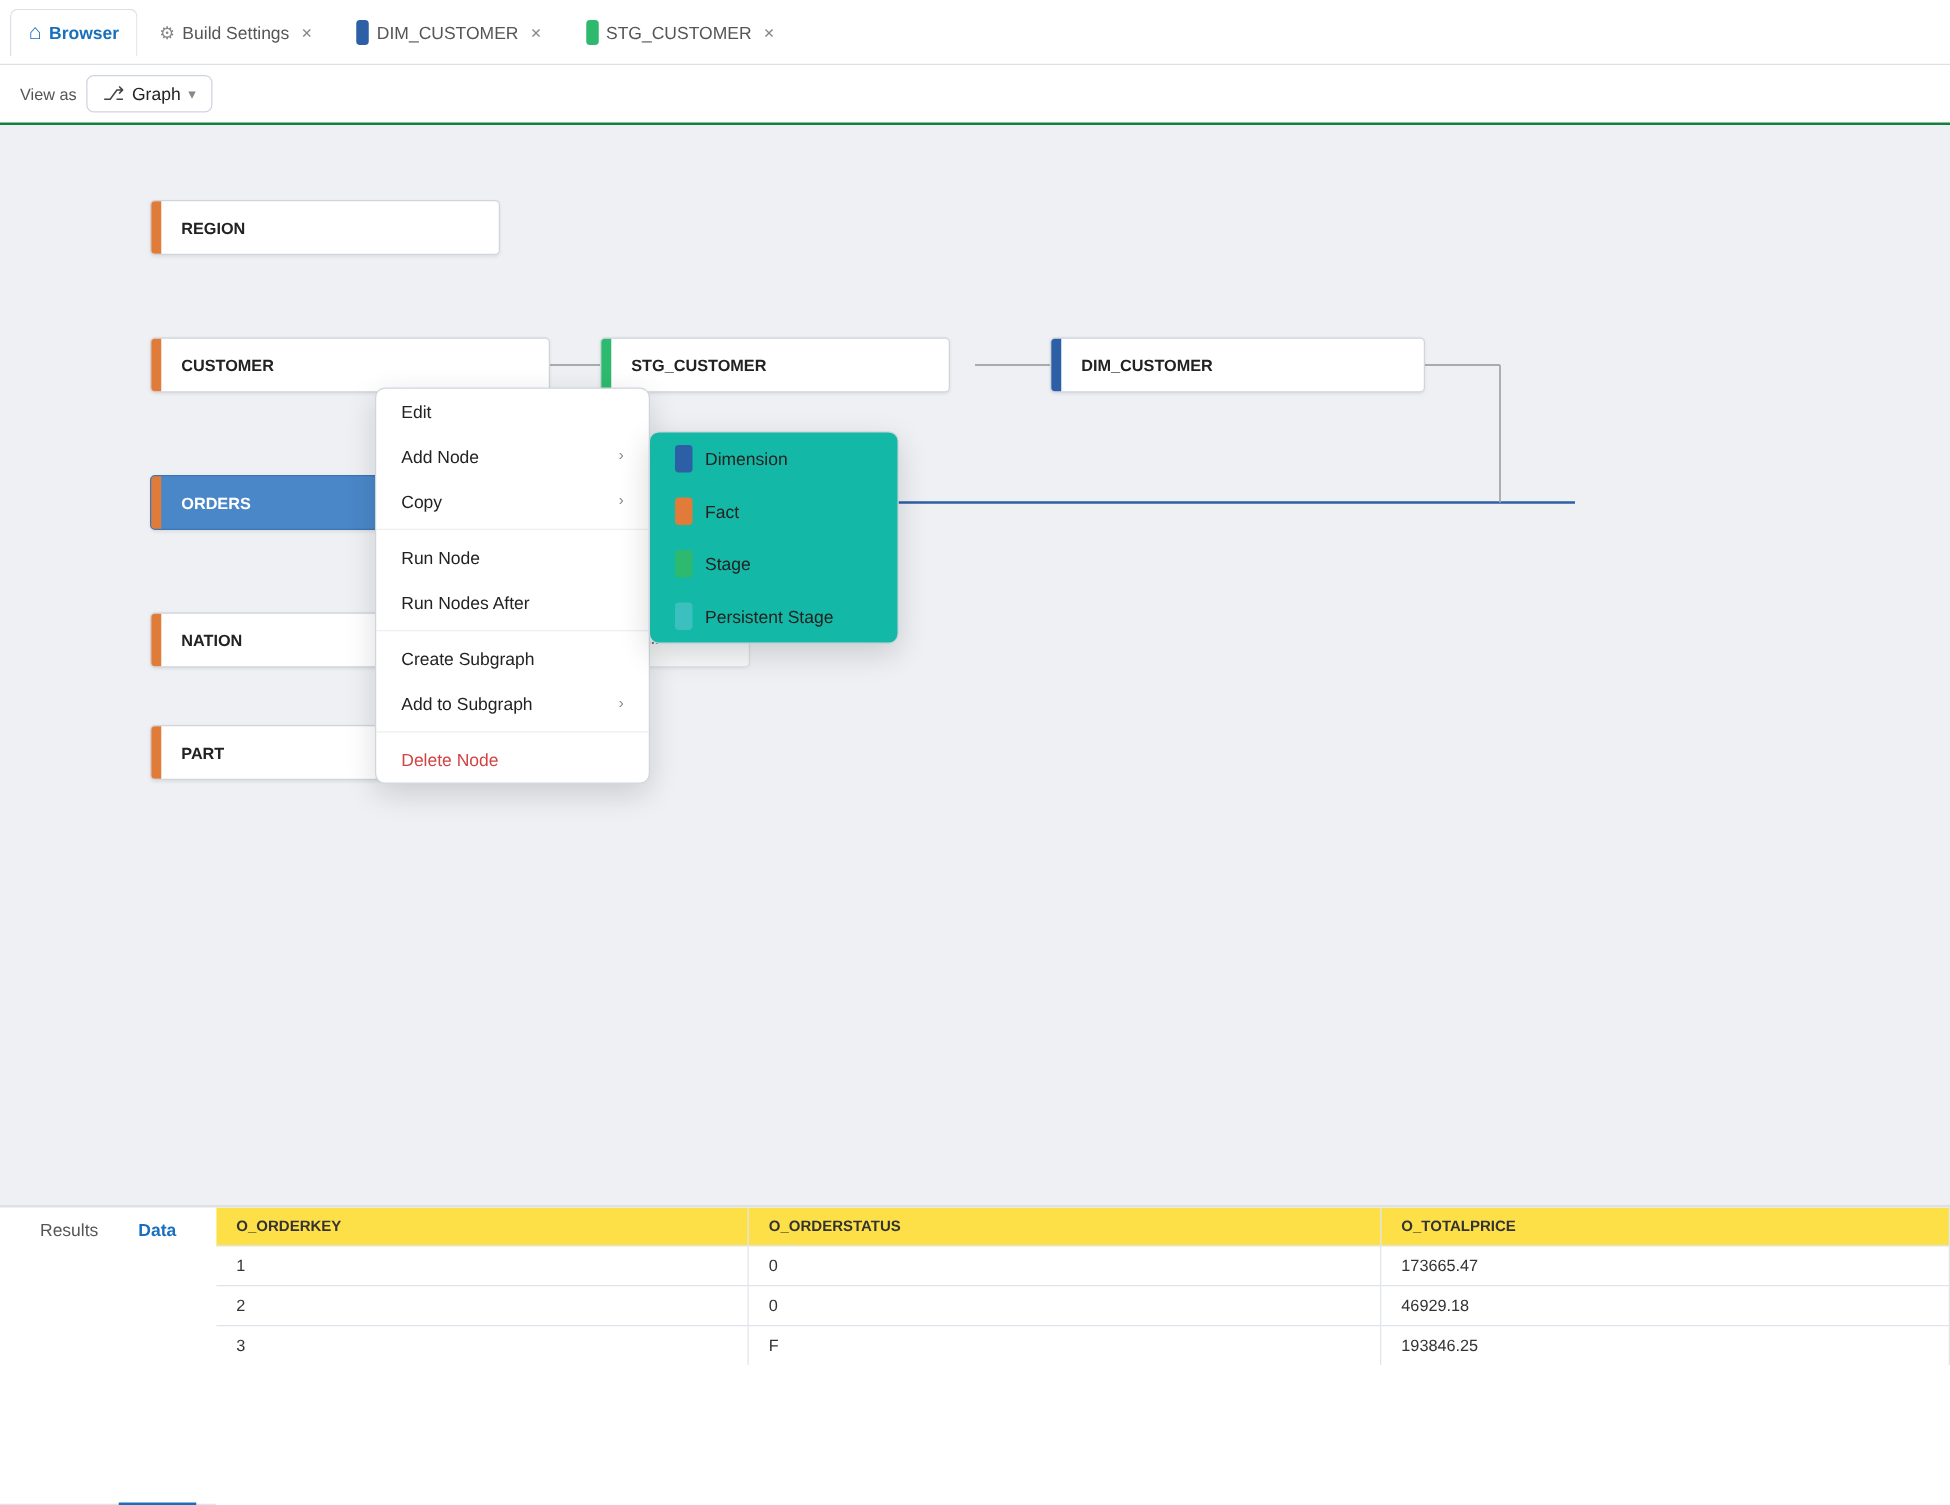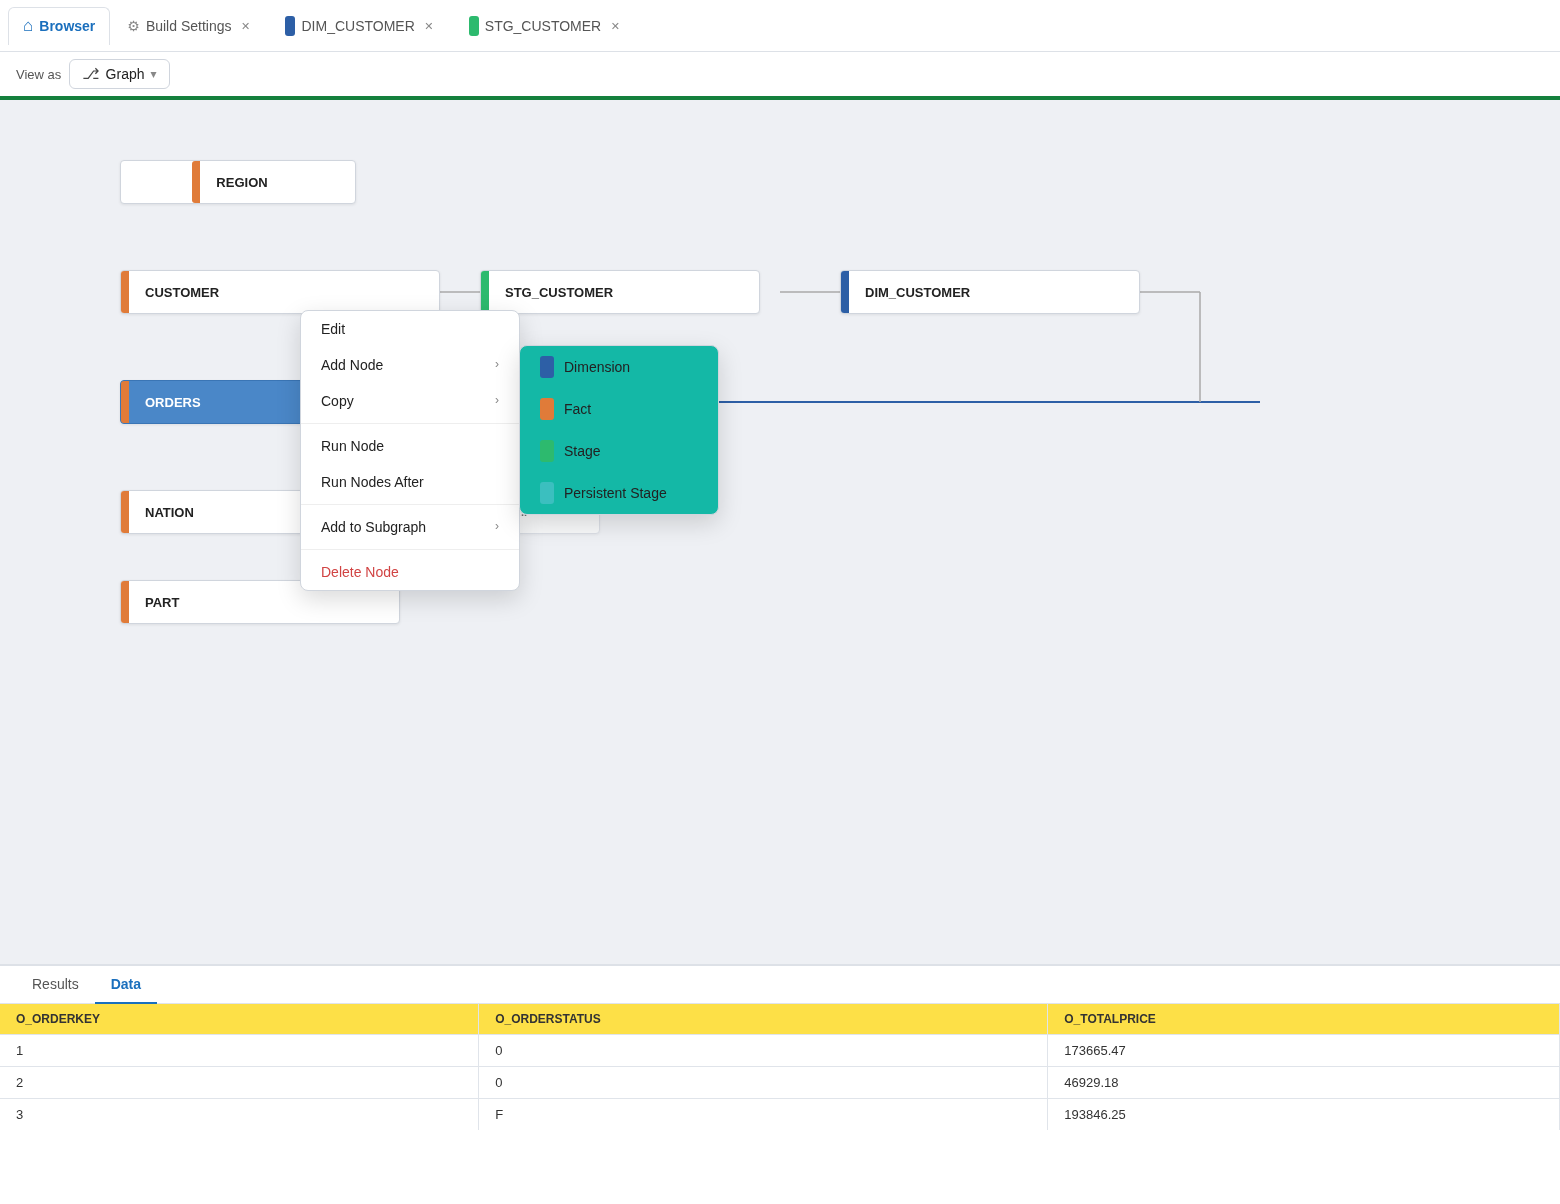--- a/index.html
+++ b/index.html
@@ -40,21 +40,21 @@
       width: 16px; height: 16px;
       border-radius: 50%;
       display: flex; align-items: center; justify-content: center;
       font-size: 11px; color: #888;
       cursor: pointer;
     }
 
     
     .toolbar {
       background: #fff;
-      border-bottom: 4px solid #15803d;
+      border-bottom: 2px solid #15803d;
       padding: 8px 16px;
       display: flex;
       align-items: center;
       gap: 8px;
       height: 48px;
     }
     .view-selector {
       display: flex;
       align-items: center;
       gap: 6px;
@@ -176,21 +176,21 @@
     .dot-fact { background: #e07b39; }
     .dot-stage { background: #2dba6e; }
     .dot-persistent { background: #3bbfbf; }
 
     
     .bottom-panel {
       background: #fff;
       border-top: 2px solid #dde1e7;
       height: 240px;
       display: flex;
-      flex-direction: column;
+      flex-direction: row;
     }
     .bottom-tabs {
       display: flex;
       border-bottom: 1px solid #e0e4ea;
       padding: 0 16px;
     }
     .bottom-tab {
       padding: 10px 16px;
       font-size: 14px;
       cursor: pointer;
@@ -282,21 +282,21 @@
       <line x1="420" y1="192" x2="480" y2="192" stroke="#aaa" stroke-width="1.5"></line>
 
       <line x1="780" y1="192" x2="840" y2="192" stroke="#aaa" stroke-width="1.5"></line>
 
       <line x1="420" y1="302" x2="1260" y2="302" stroke="#2d5fa6" stroke-width="2"></line>
 
       <line x1="1140" y1="192" x2="1200" y2="192" stroke="#aaa" stroke-width="1.5"></line>
       <line x1="1200" y1="192" x2="1200" y2="302" stroke="#aaa" stroke-width="1.5"></line>
     </svg>
 
-    <div class="graph-node node-orange" style="left:120px; top:60px; width:236px;justify-content:center;">
+    <div class="graph-node node-orange" style="left:120px; top:60px; width:280px;">
       <div class="node-accent"></div>
       <div class="node-label">REGION</div>
     </div>
 
     <div class="graph-node node-orange" style="left:120px; top:170px; width:320px;">
       <div class="node-accent"></div>
       <div class="node-label">CUSTOMER</div>
     </div>
 
     <div class="graph-node node-green" style="left:480px; top:170px; width:280px;">
@@ -370,20 +370,23 @@
         <span>Run Node</span>
       </div>
 
 
       <div class="context-menu-item">
         <span>Run Nodes After</span>
       </div>
 
       <div class="context-menu-divider"></div>
 
+      <div class="context-menu-item">
+        <span>Create Subgraph</span>
+      </div>
 
       <div class="context-menu-item">
         <span>Add to Subgraph</span>
         <span class="chevron-right">›</span>
       </div>
 
       <div class="context-menu-divider"></div>
 
       <div class="context-menu-item danger">
         <span>Delete Node</span>

